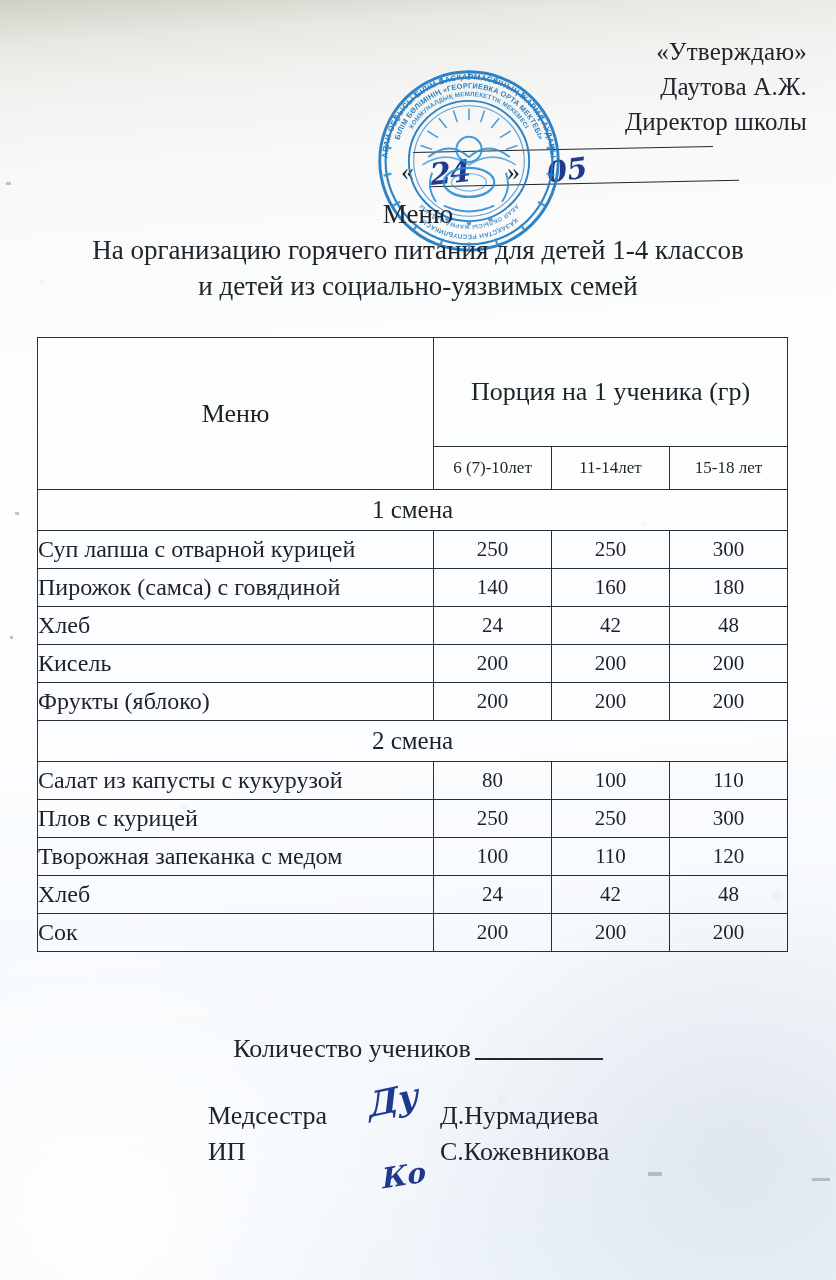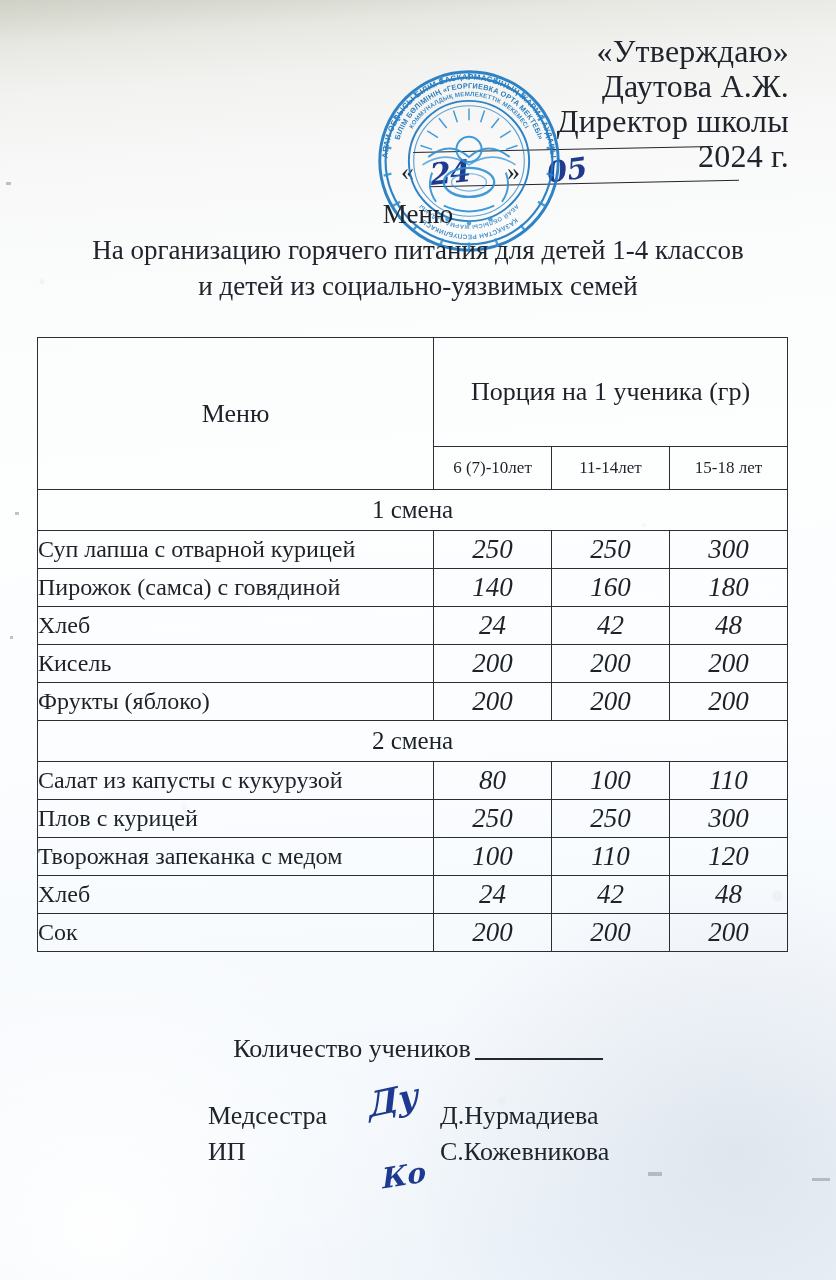--- a/index.html
+++ b/index.html
@@ -47,23 +47,23 @@
       radial-gradient(circle at 60% 86%, rgba(205,212,222,0.4) 0 4px, transparent 5px),
       radial-gradient(circle at 93% 70%, rgba(198,206,216,0.45) 0 5px, transparent 6px),
       radial-gradient(circle at 12% 90%, rgba(255,255,255,0.7) 0 6px, transparent 8px);
     pointer-events: none;
   }
 
   
   #approval {
     position: absolute;
     top: 34px;
-    right: 47px;
+    right: 29px;
     text-align: right;
-    font-size: 32px;
+    font-size: 25px;
     line-height: 35px;
     letter-spacing: 0.2px;
   }
   #approval div { white-space: nowrap; }
 
   
   #date-line {
     position: absolute;
     left: 395px;
     top: 133px;
@@ -135,22 +135,21 @@
   .dish-cell {
     padding: 4px 4px 4px 12px;
     height: 37px;
     font-size: 24px;
     text-align: left;
     white-space: nowrap;
   }
   .num-cell {
     text-align: center;
     height: 37px;
-    font-size: 27px;
-    font-style: italic;
+    font-size: 21px;
   }
   .head-menu {
     height: 150px;
     text-align: center;
     vertical-align: middle;
     font-size: 26px;
   }
   .head-portion {
     height: 108px;
     text-align: center;
@@ -224,21 +223,20 @@
   <div class="speck" style="left:6px;  top:182px; width:5px; height:3px;"></div>
   <div class="speck" style="left:15px; top:512px; width:4px; height:3px;"></div>
   <div class="speck" style="left:10px; top:636px; width:3px; height:3px;"></div>
   <div class="speck" style="left:812px;top:1178px;width:18px;height:3px;"></div>
   <div class="speck" style="left:648px;top:1172px;width:14px;height:4px;"></div>
 
   <div id="approval">
     <div>«Утверждаю»</div>
     <div>Даутова А.Ж.</div>
     <div>Директор школы</div>
-    <div>2024 г.</div>
   </div>
 
   <div id="date-line">
     <div class="rule" id="rule-upper"></div>
     <div class="rule" id="rule-lower"></div>
     <span id="quote-left">«</span>
     <span class="hand" id="hand-day">24</span>
     <span id="quote-right">»</span>
     <span class="hand" id="hand-month">05</span>
   </div>

